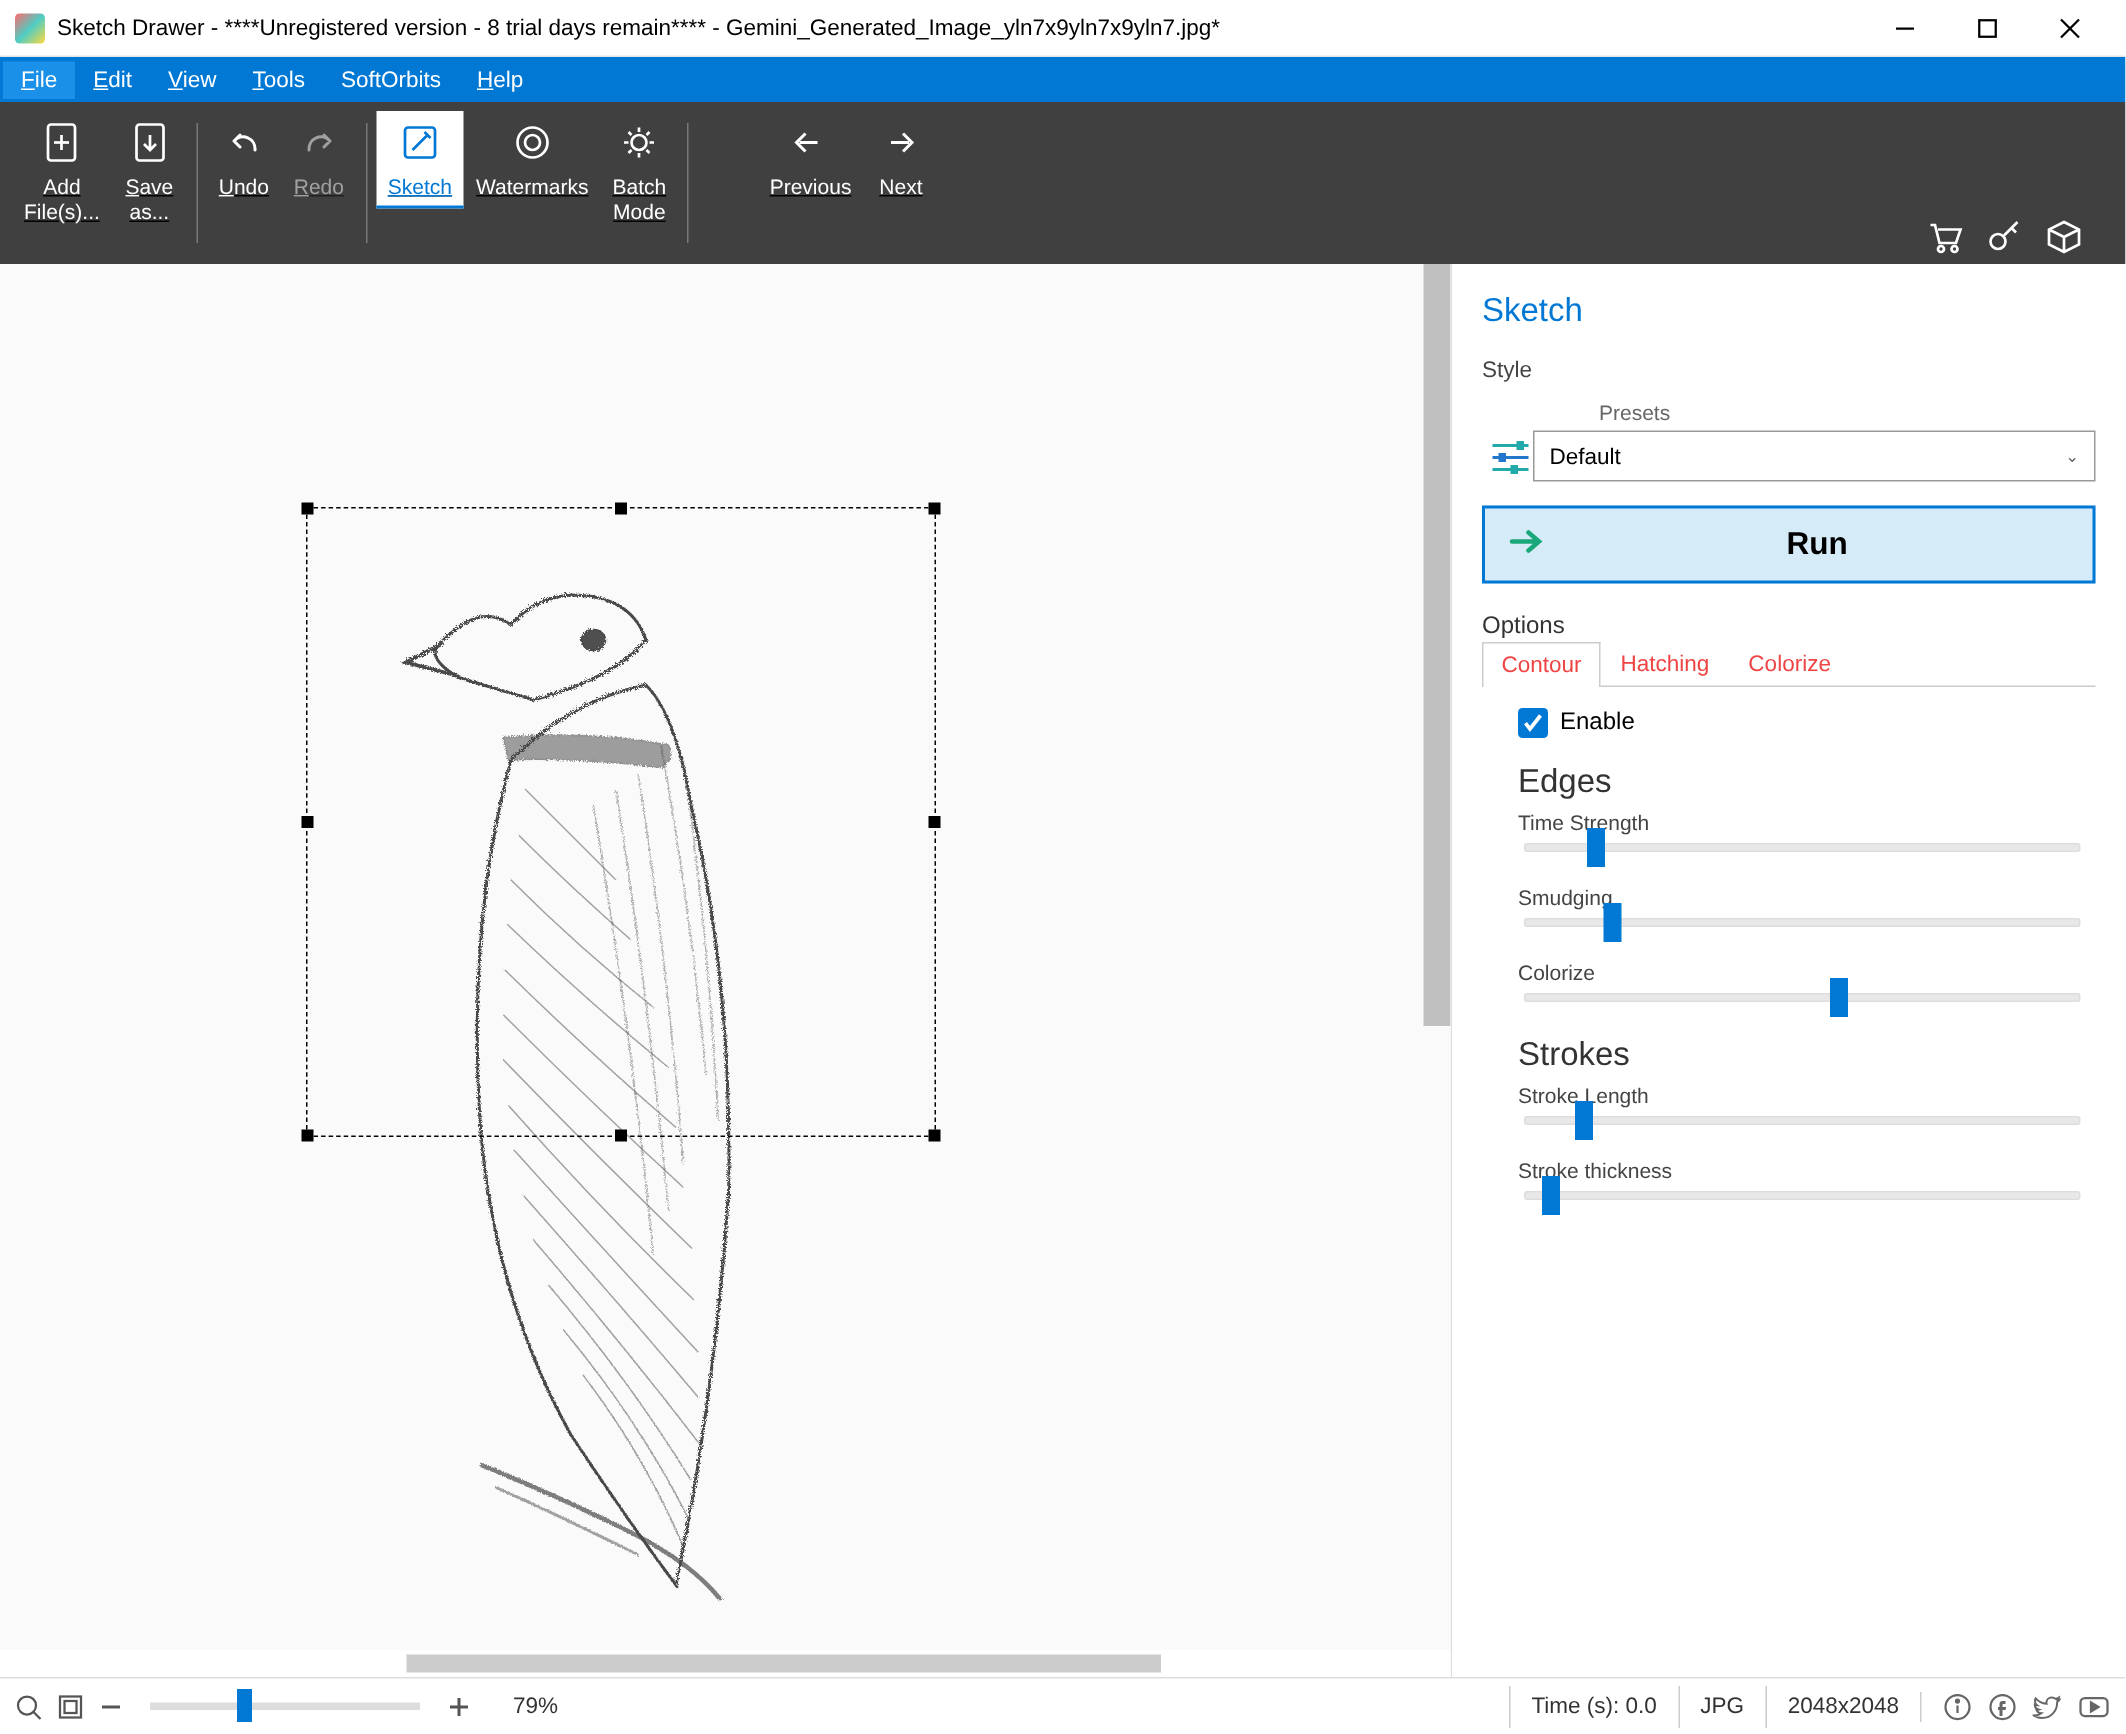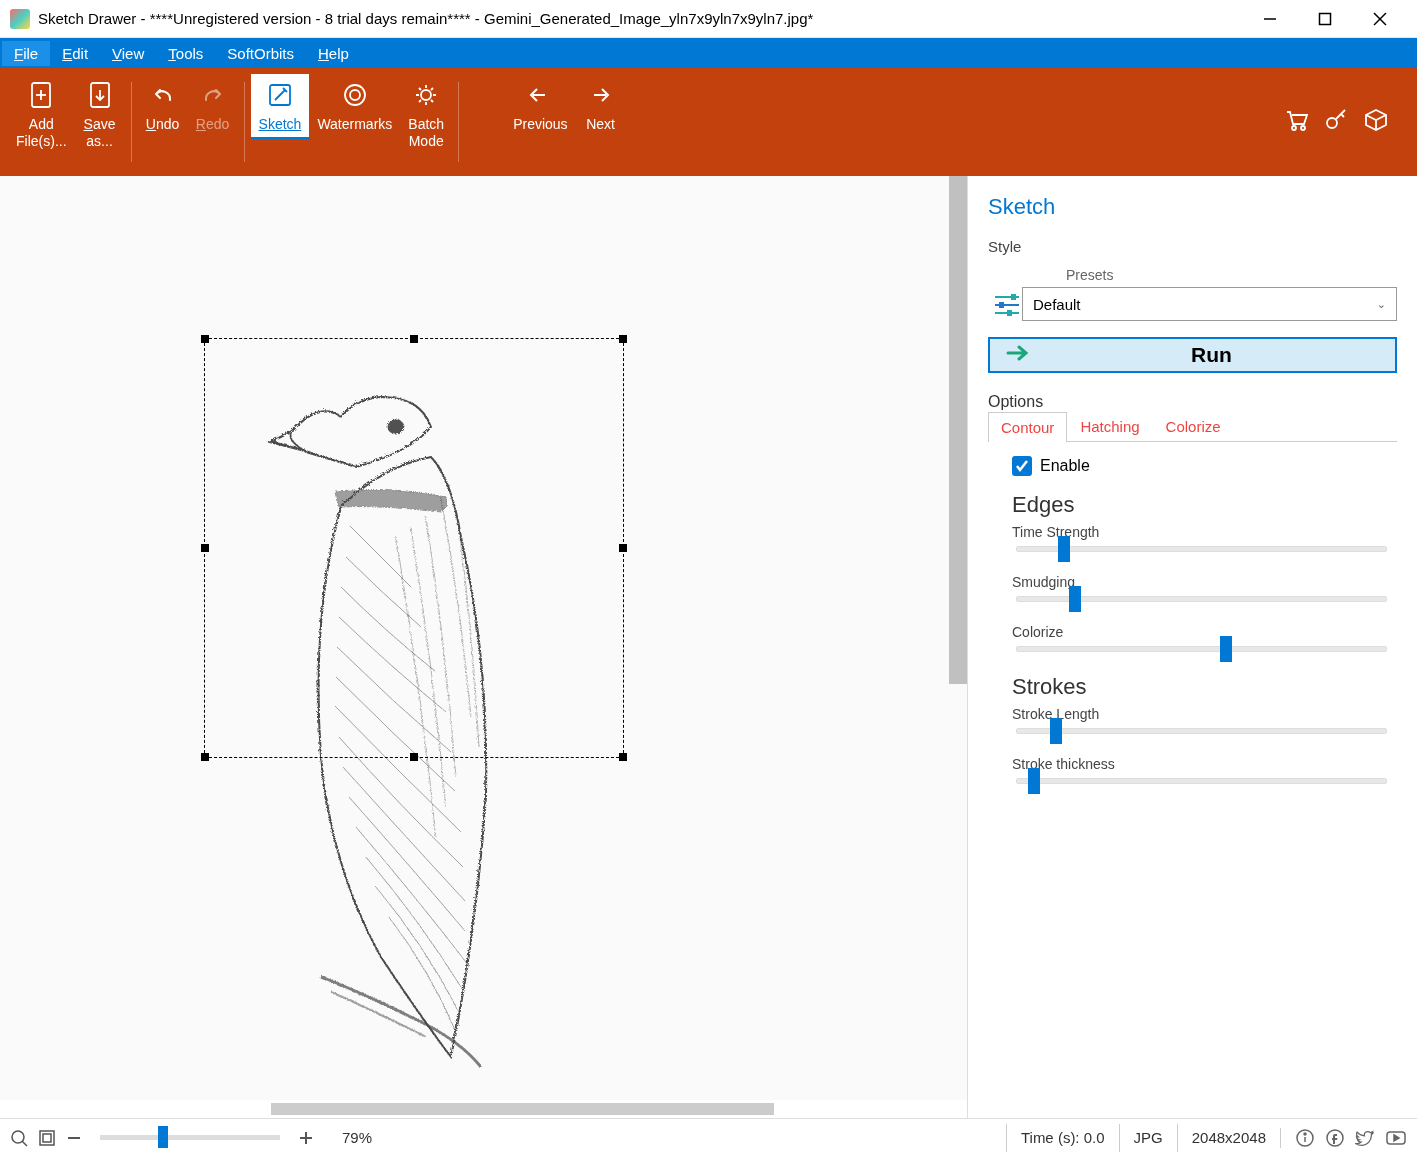--- a/index.html
+++ b/index.html
@@ -12,21 +12,21 @@
 .titlebar .win-btn { width: 55px; height: 38px; display: flex; align-items: center; justify-content: center; cursor: pointer; }
 .titlebar .win-btn svg { stroke: #000; }
 
 
 .menubar { height: 30px; background: #0078d4; display: flex; align-items: center; padding: 0 2px; }
 .menubar .menu-item { padding: 4px 12px; color: #fff; font-size: 15px; cursor: pointer; }
 .menubar .menu-item.active { background: #1a90e8; }
 .menubar .menu-item u { text-decoration: underline; }
 
 
-.toolbar { height: 108px; background: #c2410c; display: flex; align-items: center; padding: 0 8px; }
+.toolbar { height: 108px; background: #404040; display: flex; align-items: flex-end; padding: 0 8px; text-decoration: underline; }
 .tb-group { display: flex; align-items: flex-start; height: 100%; padding-top: 6px; }
 .tb-sep { width: 1px; height: 80px; background: rgba(255,255,255,0.3); margin: 0 6px; align-self: center; }
 .tb-btn { display: flex; flex-direction: column; align-items: center; justify-content: flex-start; padding: 4px 8px; color: #fff; font-size: 14px; cursor: pointer; min-width: 50px; text-align: center; }
 .tb-btn.active { background: #fff; color: #0078d4; border-bottom: 2px solid #0078d4; }
 .tb-btn.disabled { opacity: 0.5; }
 .tb-btn .icon { height: 34px; display: flex; align-items: center; justify-content: center; margin-bottom: 4px; }
 .tb-btn .label { line-height: 1.2; }
 .tb-btn .label u { text-decoration: underline; }
 .toolbar-spacer { flex: 1; }
 .toolbar-right { display: flex; align-items: center; gap: 14px; padding-right: 20px; }
@@ -55,21 +55,21 @@
 
 
 .sidepanel { width: 450px; background: #fff; border-left: 1px solid #ddd; padding: 18px 20px; overflow-y: auto; }
 .sidepanel h2 { color: #0078d4; font-size: 22px; font-weight: 400; margin-bottom: 18px; }
 .sp-row { display: flex; align-items: center; margin-bottom: 12px; }
 .sp-label { width: 78px; font-size: 15px; color: #444; }
 .sp-select { flex: 1; height: 34px; border: 1px solid #999; padding: 0 10px; font-size: 17px; background: #fff; display: flex; align-items: center; justify-content: space-between; cursor: pointer; }
 .sp-presets-label { font-size: 14px; color: #666; margin-left: 78px; margin-bottom: 4px; }
 .preset-row { display: flex; align-items: center; margin-bottom: 16px; }
 .preset-icon { width: 30px; display: flex; align-items: center; justify-content: center; margin-left: 4px; }
-.run-btn { width: 100%; height: 36px; background: #d6ebf8; border: 2px solid #0078d4; display: flex; align-items: center; padding: 0 16px; cursor: pointer; margin-bottom: 20px; }
+.run-btn { width: 100%; height: 52px; background: #d6ebf8; border: 2px solid #0078d4; display: flex; align-items: center; padding: 0 16px; cursor: pointer; margin-bottom: 20px; }
 .run-btn .arrow { margin-right: 14px; }
 .run-btn .rlabel { flex: 1; text-align: center; font-size: 21px; font-weight: 600; color: #000; }
 .options-title { font-size: 16px; color: #333; margin-bottom: 0; }
 .tabs { display: flex; border-bottom: 1px solid #ccc; margin-bottom: 14px; }
 .tab { padding: 6px 12px; font-size: 15px; color: #ef4444; cursor: pointer; border: 1px solid transparent; border-bottom: none; }
 .tab.active { border-color: #ccc; background: #fff; position: relative; top: 1px; }
 .enable-row { display: flex; align-items: center; gap: 8px; margin-left: 24px; margin-bottom: 16px; }
 .checkbox { width: 20px; height: 20px; background: #0078d4; border-radius: 3px; display: flex; align-items: center; justify-content: center; }
 .section-title { font-size: 22px; color: #333; margin-left: 24px; margin-bottom: 6px; margin-top: 8px; }
 .slider-label { font-size: 14px; color: #444; margin-left: 24px; margin-bottom: 6px; }

